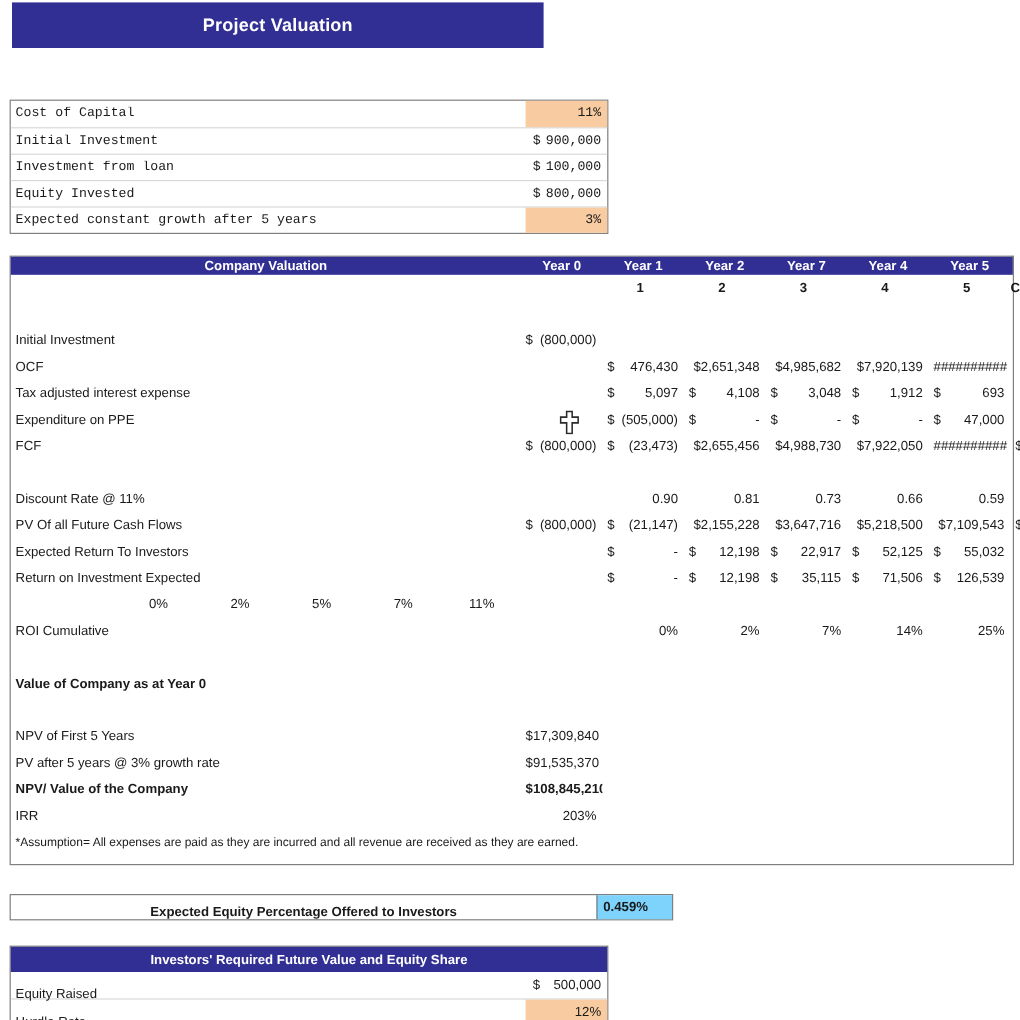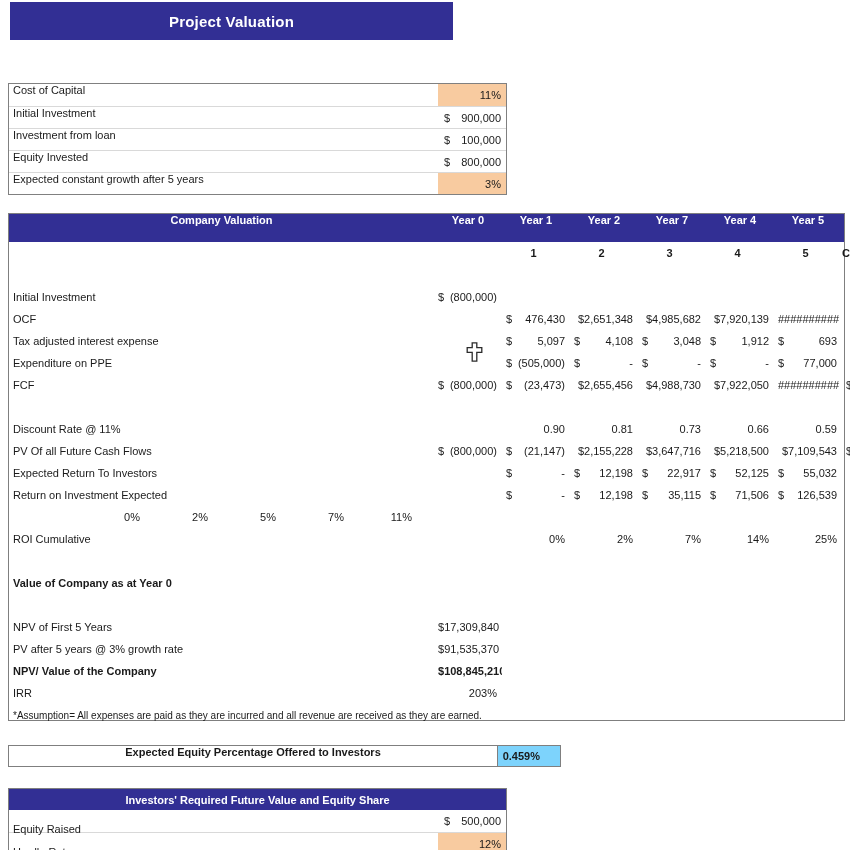--- a/index.html
+++ b/index.html
@@ -33,21 +33,23 @@
   
   #assumptions {
     left: 8px; top: 83px; width: 499px;
     border: 1px solid #808080;
     background: #ffffff;
     box-sizing: border-box;
   }
   #assumptions .arow {
     display: flex;
     height: 22px;
-    box-sizing: border-box;
+    align-items: center;
+    box-sizing: border-box;
+    font-family: Liberation Mono, monospace;
   }
   #assumptions .arow + .arow { border-top: 1px solid #d9d9d9; }
   #assumptions .alabel {
     flex: 1 1 auto;
     padding-left: 4px;
     white-space: nowrap;
     overflow: hidden;
   }
   #assumptions .aval {
     flex: 0 0 68px;
@@ -66,24 +68,25 @@
   #assumptions .cur { font-weight: normal; }
 
   
   #valuation-table {
     left: 8px; top: 213px; width: 837px; height: 508px;
     border: 1px solid #7f7f7f;
     box-sizing: border-box;
     background: #ffffff;
   }
   #valuation-head {
-    height: 28px;
+    height: 15px;
     background: #322F94;
     color: #ffffff;
     display: flex;
+    align-items: center;
     font-weight: bold;
     font-size: 11px;
   }
   .vt-row {
     display: flex;
     height: 22px;
     align-items: center;
     font-size: 11px;
     box-sizing: border-box;
   }
@@ -122,21 +125,21 @@
   .money.empty .cur { visibility: hidden; }
 
   .bold { font-weight: bold; }
 
   
   #equity-bar {
     left: 8px; top: 745px; width: 553px; height: 22px;
     border: 1px solid #7f7f7f;
     box-sizing: border-box;
     display: flex;
-    align-items: flex-start;
+    align-items: flex-end;
     background: #ffffff;
   }
   #equity-bar .eb-label {
     flex: 1 1 auto;
     text-align: center;
     font-weight: bold;
     font-size: 11px;
   }
   #equity-bar .eb-val {
     flex: 0 0 63px;
@@ -375,21 +378,21 @@
         <div class="c-y3 money">
           <span class="cur">$</span>
           <span class="fig">-</span>
         </div>
         <div class="c-y4 money">
           <span class="cur">$</span>
           <span class="fig">-</span>
         </div>
         <div class="c-y5 money">
           <span class="cur">$</span>
-          <span class="fig">77,000</span>
+          <span class="fig">47,000</span>
         </div>
         <div class="c-cg money empty">
           <span class="cur"></span>
           <span class="fig"></span>
         </div>
       </div>
       <div class="vt-row">
         <div class="c-label">FCF</div>
         <div class="c-y0 money">
           <span class="cur">$</span>

